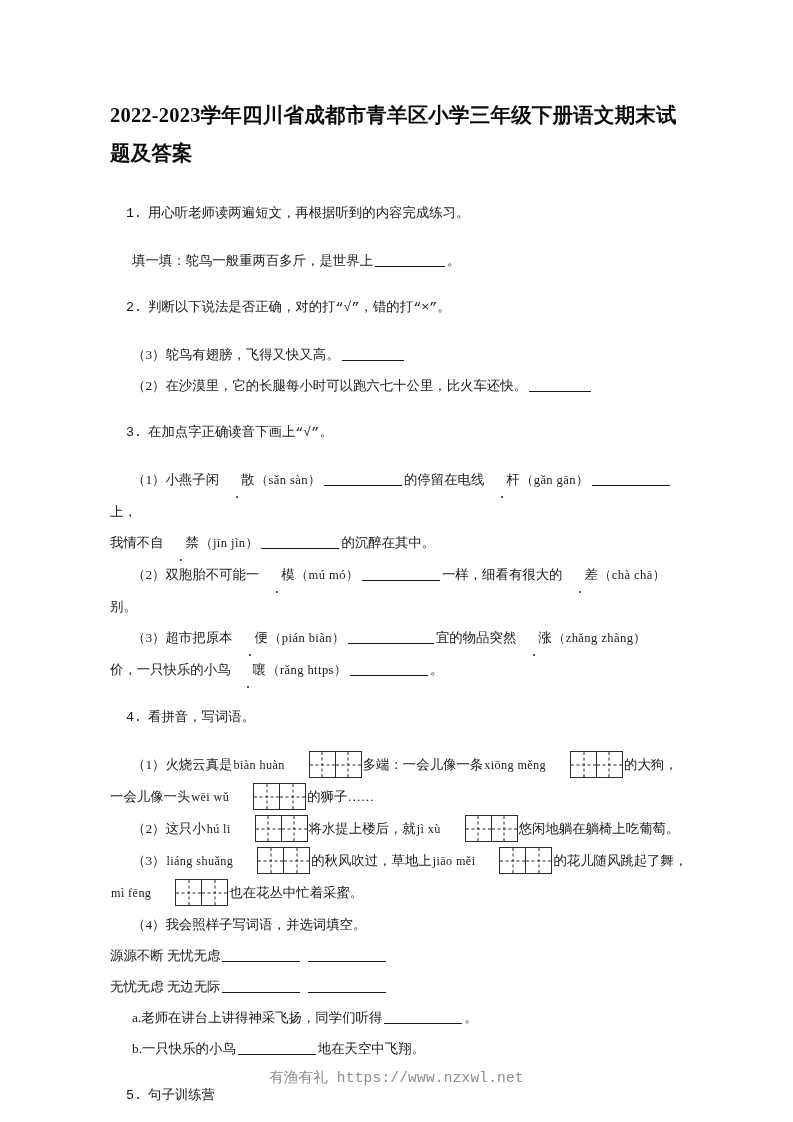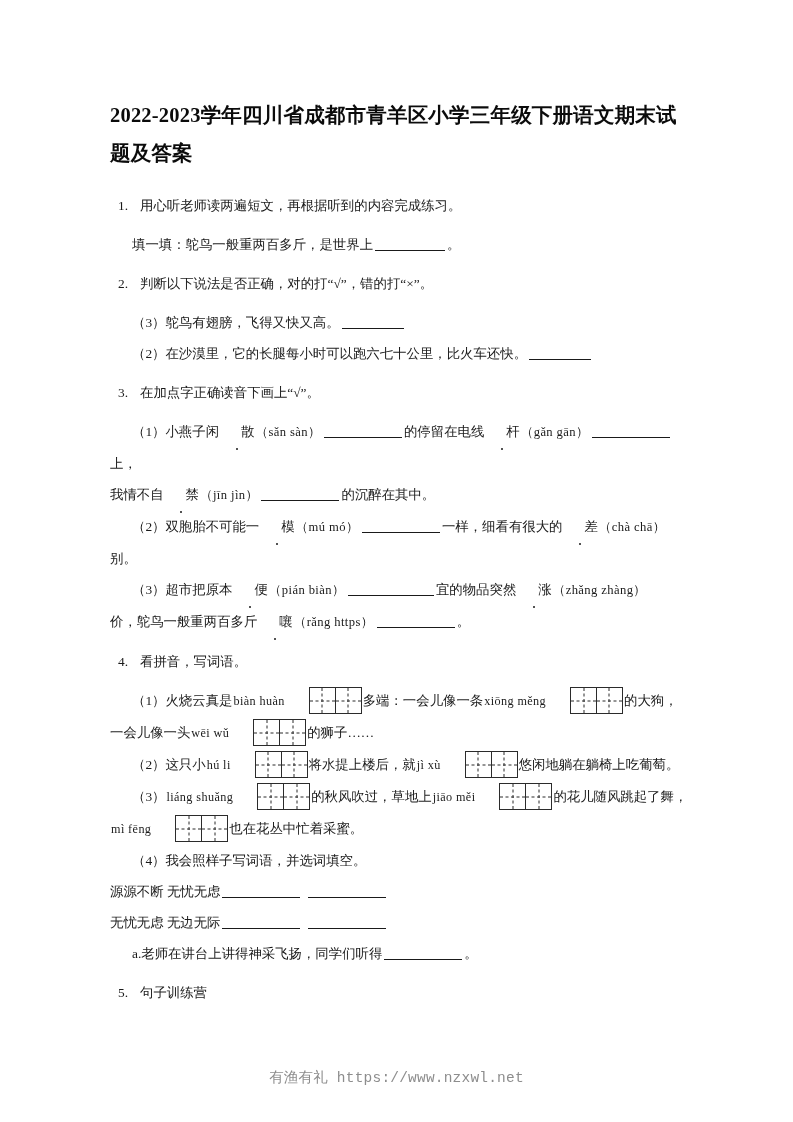--- a/index.html
+++ b/index.html
@@ -43,22 +43,23 @@
     top: 182px;
     width: 578px;
     font-size: 13.4px;
     line-height: 31px;
     color: #1a1a1a;
   }
 
   .q {
     display: block;
     position: relative;
-    margin: 8px;
+    margin: 16px;
     padding: 0;
+    font-family: Liberation Mono, monospace;
   }
   .q-num {
     display: inline-block;
     width: 22px;
     text-align: left;
     font-size: 13.4px;
   }
   .q-text { }
 
   .sub {
@@ -197,21 +198,21 @@
 
     <div class="sub">
       <span>（1）小燕子闲</span><span class="dotchar">散</span><span class="py py-paren">（sǎn sàn）</span><span class="blank w-long"></span><span>的停留在电线</span><span class="dotchar">杆</span><span class="py py-paren">（gǎn gān）</span><span class="blank w-long"></span><span>上，</span><span class="row"></span><span>我情不自</span><span class="dotchar">禁</span><span class="py py-paren">（jīn jìn）</span><span class="blank w-long"></span><span>的沉醉在其中。</span>
     </div>
 
     <div class="sub">
       <span>（2）双胞胎不可能一</span><span class="dotchar">模</span><span class="py py-paren">（mú mó）</span><span class="blank w-long"></span><span>一样，细看有很大的</span><span class="dotchar">差</span><span class="py py-paren">（chà chā）</span><span class="row"></span><span>别。</span>
     </div>
 
     <div class="sub">
-      <span>（3）超市把原本</span><span class="dotchar">便</span><span class="py py-paren">（pián biàn）</span><span class="blank w-xl"></span><span>宜的物品突然</span><span class="dotchar">涨</span><span class="py py-paren">（zhǎng zhàng）</span><span class="row"></span><span>价，鸵鸟一般重两百多斤</span><span class="dotchar">嚷</span><span class="py py-paren">（rǎng https）</span><span class="blank w-long"></span><span>。</span>
+      <span>（3）超市把原本</span><span class="dotchar">便</span><span class="py py-paren">（pián biàn）</span><span class="blank w-xl"></span><span>宜的物品突然</span><span class="dotchar">涨</span><span class="py py-paren">（zhǎng zhàng）</span><span class="row"></span><span>价，一只快乐的小鸟</span><span class="dotchar">嚷</span><span class="py py-paren">（rǎng https）</span><span class="blank w-long"></span><span>。</span>
     </div>
 
     <div class="q">
       <span class="q-num">4.</span><span class="q-text">看拼音，写词语。</span>
     </div>
 
     <div class="sub">
       <span>（1）火烧云真是</span><span class="py">biàn huàn</span><span class="tzg"><span class="cell"></span><span class="cell"></span></span><span>多端：一会儿像一条</span><span class="py">xiōng měng</span><span class="tzg"><span class="cell"></span><span class="cell"></span></span><span>的大狗，一会儿像一头</span><span class="py">wēi wǔ</span><span class="tzg"><span class="cell"></span><span class="cell"></span></span><span>的狮子……</span>
     </div>
 
@@ -232,20 +233,23 @@
     </div>
 
     <div class="sub noindent">
       <span>无忧无虑  无边无际</span><span class="blank w-long"></span>&nbsp;<span class="blank w-long"></span>
     </div>
 
     <div class="sub">
       <span>a.老师在讲台上讲得神采飞扬，同学们听得</span><span class="blank w-long"></span><span>。</span>
     </div>
 
+    <div class="sub">
+      <span>b.一只快乐的小鸟</span><span class="blank w-long"></span><span>地在天空中飞翔。</span>
+    </div>
 
     <div class="q">
       <span class="q-num">5.</span><span class="q-text">句子训练营</span>
     </div>
 
   </div>
 
   <div class="footer">有渔有礼 https://www.nzxwl.net</div>
 
 </div>

